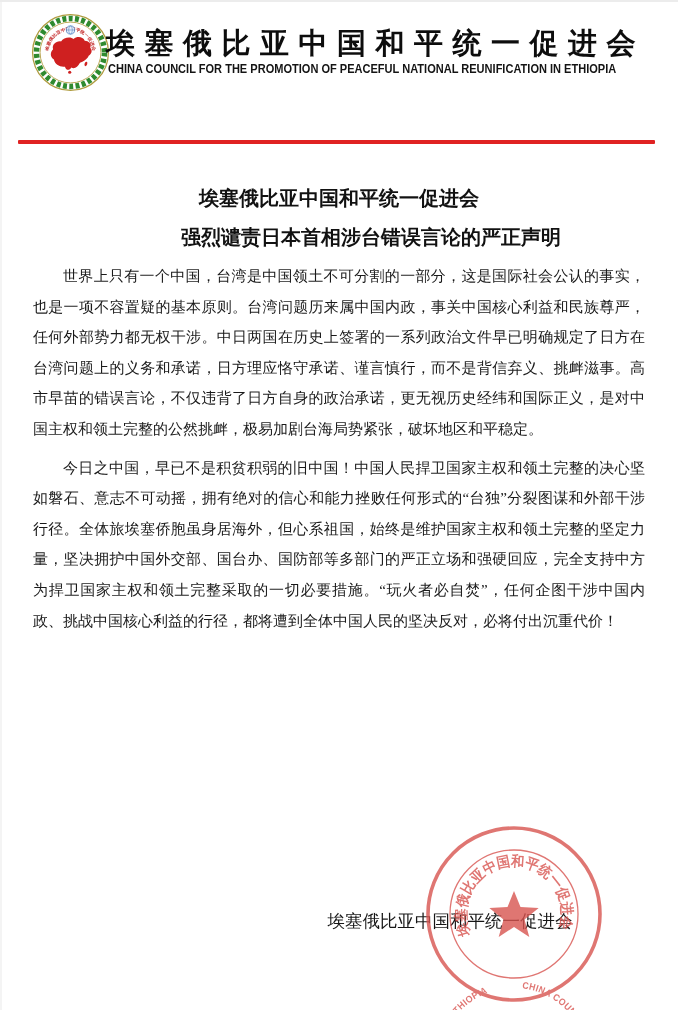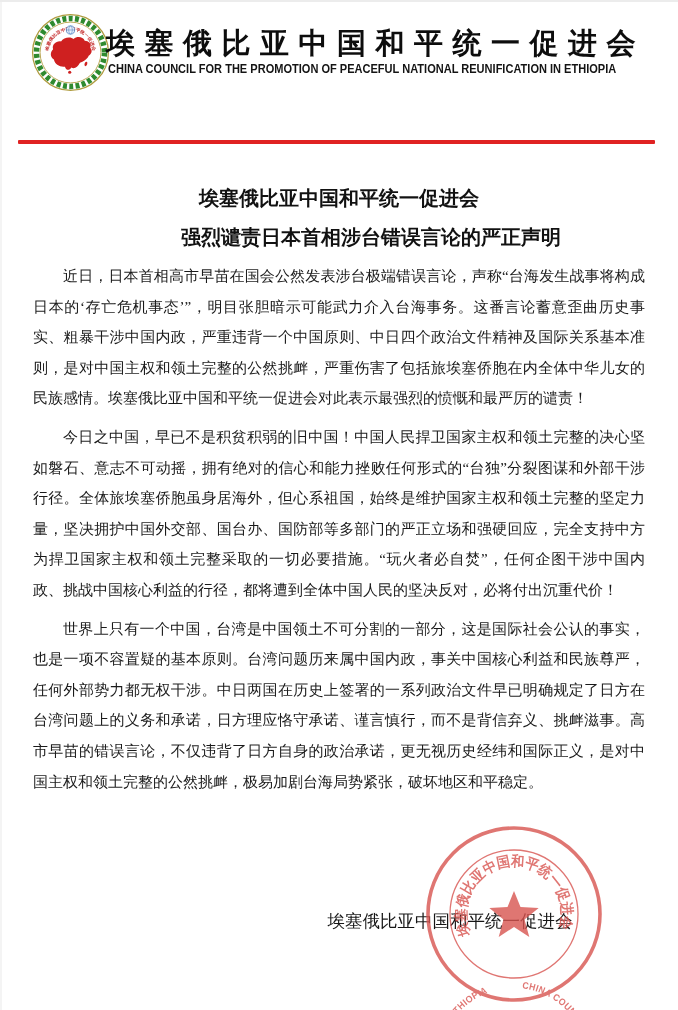--- a/index.html
+++ b/index.html
@@ -81,23 +81,22 @@
   </svg>
 
   <div class="org-cn">埃塞俄比亚中国和平统一促进会</div>
   <div class="org-en">CHINA COUNCIL FOR THE PROMOTION OF PEACEFUL NATIONAL REUNIFICATION IN ETHIOPIA</div>
   <div class="red-divider"></div>
 
   <div class="doc-title l1">埃塞俄比亚中国和平统一促进会</div>
   <div class="doc-title l2">强烈谴责日本首相涉台错误言论的严正声明</div>
 
   <div class="body-text">
-    <p>近日，日本首相高市早苗在国会公然发表涉台极端错误言论，声称“台海发生战事将构成日本的‘存亡危机事态’”，明目张胆暗示可能武力介入台海事务。这番言论蓄意歪曲历史事实、粗暴干涉中国内政，严重违背一个中国原则、中日四个政治文件精神及国际关系基本准则，是对中国主权和领土完整的公然挑衅，严重伤害了包括旅埃塞侨胞在内全体中华儿女的民族感情。埃塞俄比亚中国和平统一促进会对此表示最强烈的愤慨和最严厉的谴责！</p>
+    <p>世界上只有一个中国，台湾是中国领土不可分割的一部分，这是国际社会公认的事实，也是一项不容置疑的基本原则。台湾问题历来属中国内政，事关中国核心利益和民族尊严，任何外部势力都无权干涉。中日两国在历史上签署的一系列政治文件早已明确规定了日方在台湾问题上的义务和承诺，日方理应恪守承诺、谨言慎行，而不是背信弃义、挑衅滋事。高市早苗的错误言论，不仅违背了日方自身的政治承诺，更无视历史经纬和国际正义，是对中国主权和领土完整的公然挑衅，极易加剧台海局势紧张，破坏地区和平稳定。</p>
     <p>今日之中国，早已不是积贫积弱的旧中国！中国人民捍卫国家主权和领土完整的决心坚如磐石、意志不可动摇，拥有绝对的信心和能力挫败任何形式的“台独”分裂图谋和外部干涉行径。全体旅埃塞侨胞虽身居海外，但心系祖国，始终是维护国家主权和领土完整的坚定力量，坚决拥护中国外交部、国台办、国防部等多部门的严正立场和强硬回应，完全支持中方为捍卫国家主权和领土完整采取的一切必要措施。“玩火者必自焚”，任何企图干涉中国内政、挑战中国核心利益的行径，都将遭到全体中国人民的坚决反对，必将付出沉重代价！</p>
-    <p>世界上只有一个中国，台湾是中国领土不可分割的一部分，这是国际社会公认的事实，也是一项不容置疑的基本原则。台湾问题历来属中国内政，事关中国核心利益和民族尊严，任何外部势力都无权干涉。中日两国在历史上签署的一系列政治文件早已明确规定了日方在台湾问题上的义务和承诺，日方理应恪守承诺、谨言慎行，而不是背信弃义、挑衅滋事。高市早苗的错误言论，不仅违背了日方自身的政治承诺，更无视历史经纬和国际正义，是对中国主权和领土完整的公然挑衅，极易加剧台海局势紧张，破坏地区和平稳定。</p>
   </div>
 
   <div class="signature">
     <div>埃塞俄比亚中国和平统一促进会</div>
   </div>
 
   <svg class="stamp" viewBox="0 0 200 200" aria-hidden="true">
     <defs>
       <path id="sealRingPath" d="M 100,174 A 74,74 0 1,1 99.9,174" fill="none"></path>
       <path id="sealArcPath" d="M 56.5,120.3 A 48,48 0 1,1 143.5,120.3" fill="none"></path>

